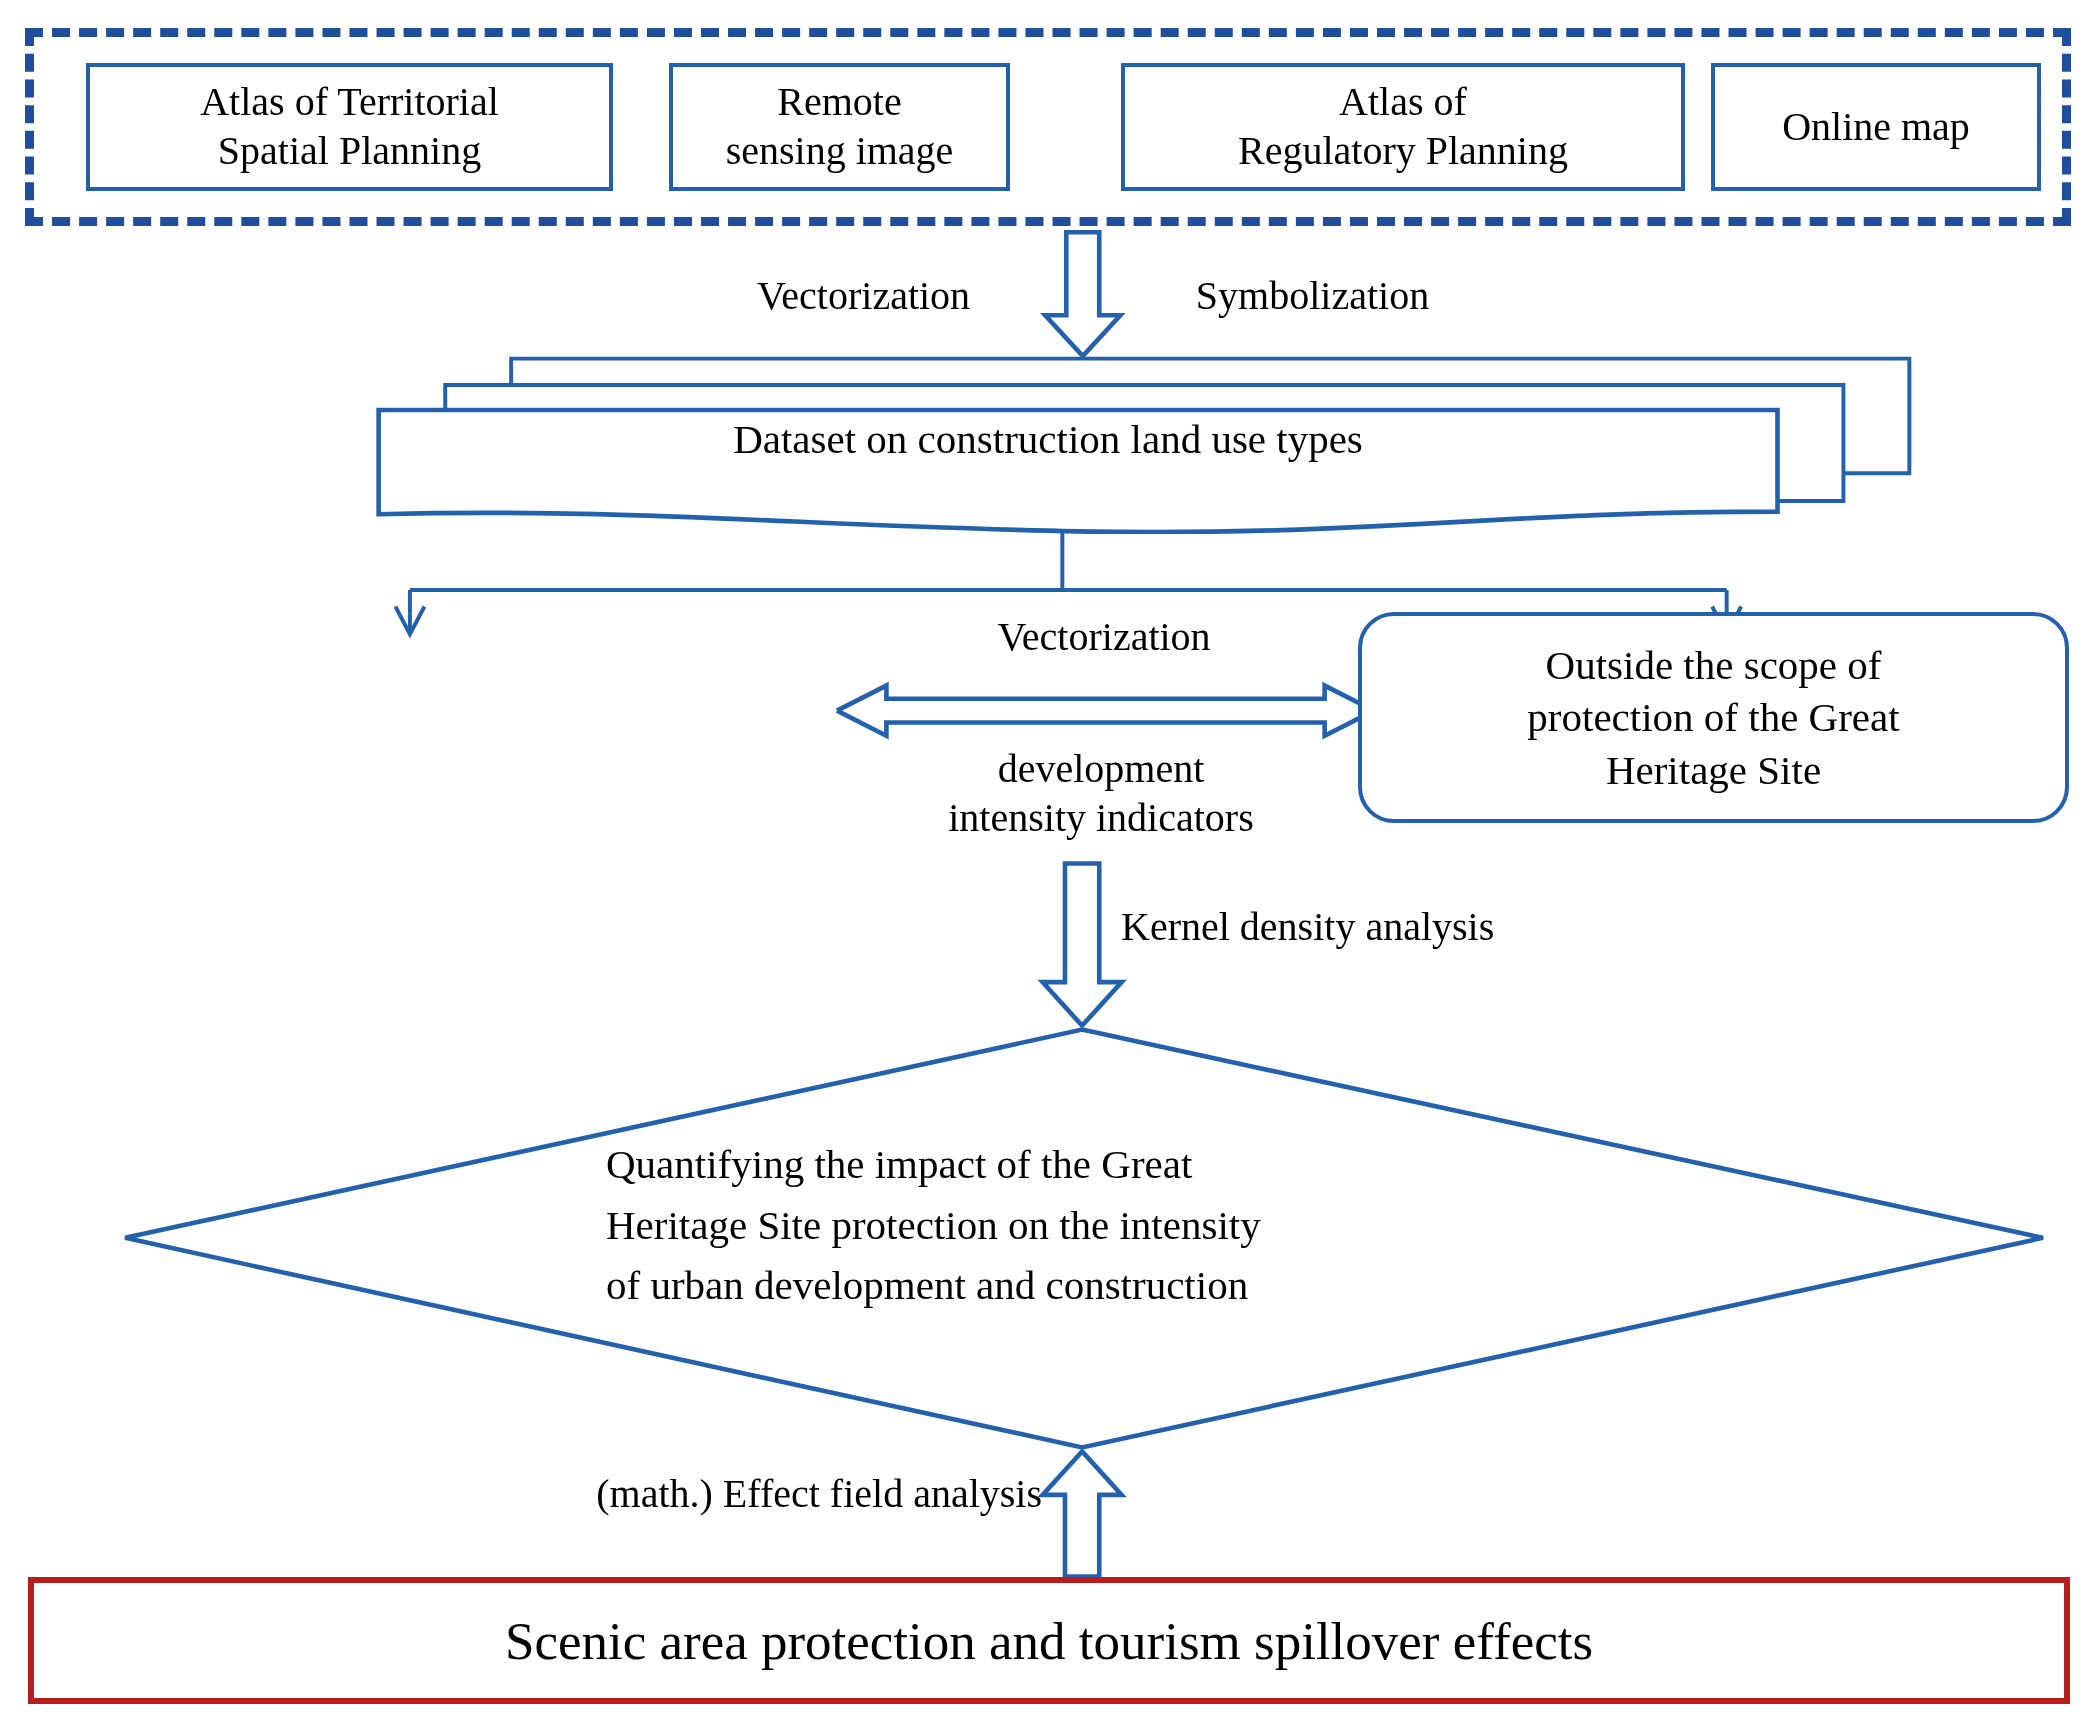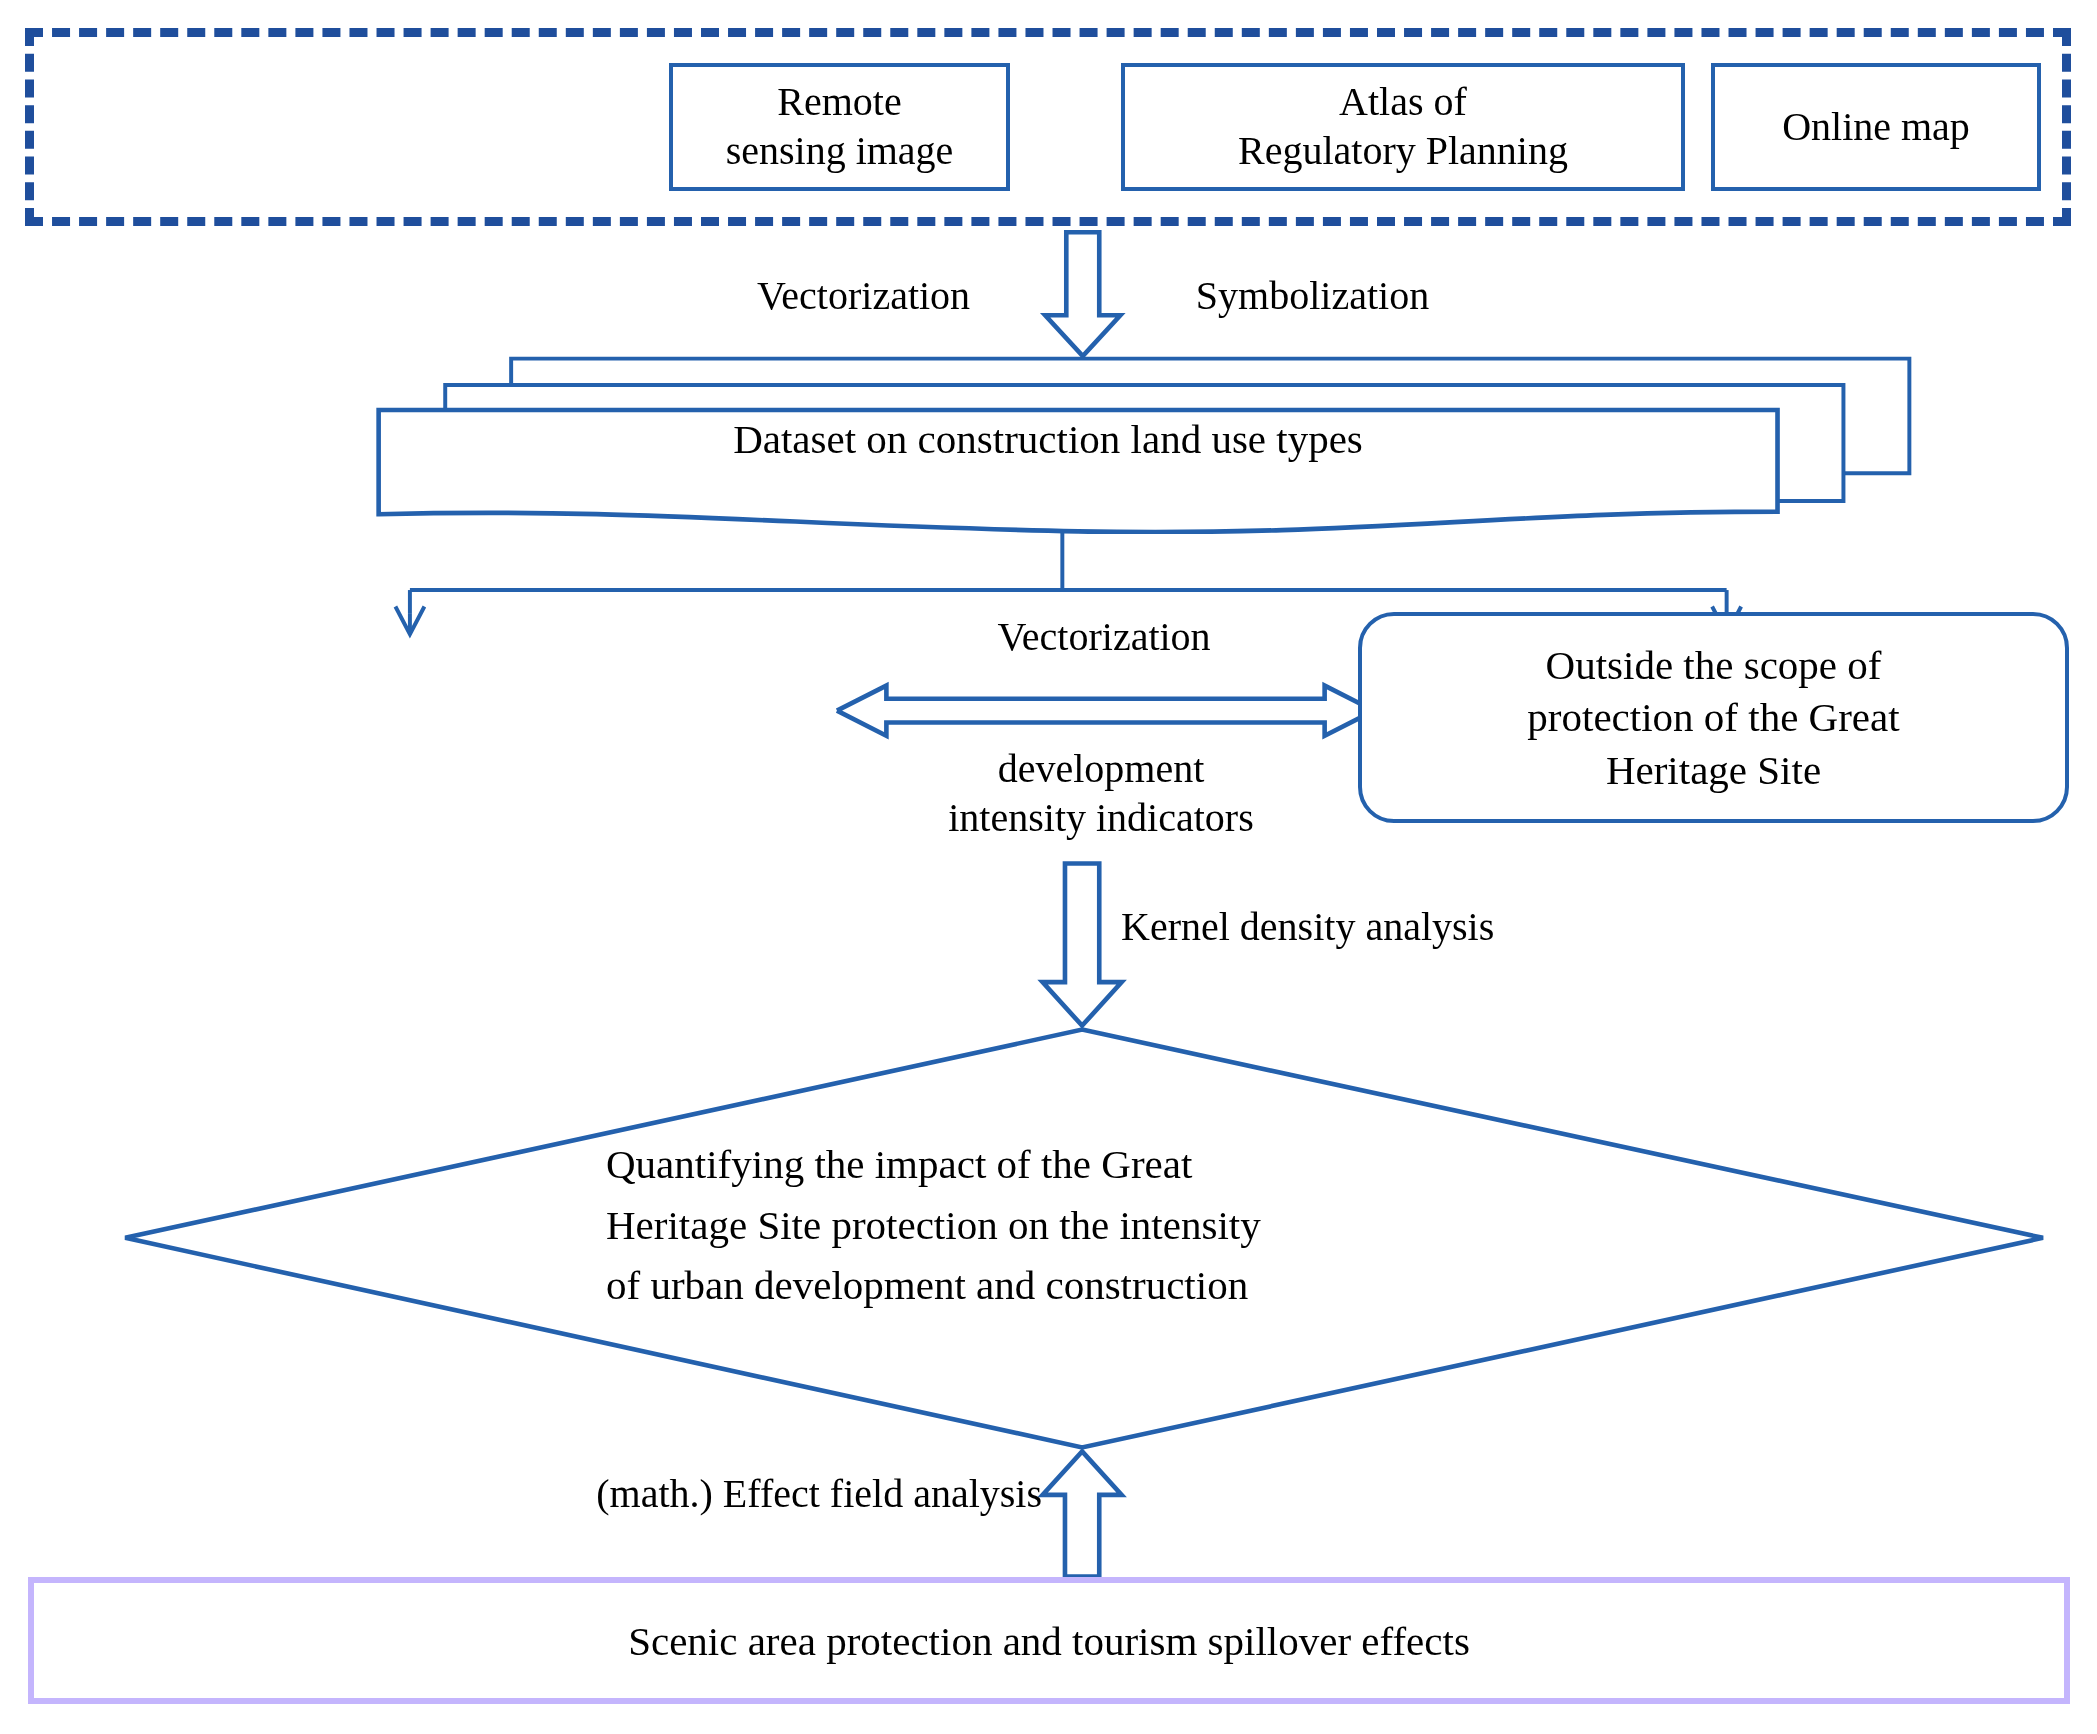--- a/index.html
+++ b/index.html
@@ -83,27 +83,27 @@
     text-align: center;
     white-space: pre-line;
   }
 
   
   #bottom-box {
     left: 28px;
     top: 1577px;
     width: 2042px;
     height: 127px;
-    border: 6px solid #c4b5fd;
+    border: 6px solid #b91c1c;
     background: #ffffff;
     box-sizing: border-box;
     display: flex;
     align-items: center;
     justify-content: center;
-    font-size: 41px;
+    font-size: 53px;
   }
 
   
   #connectors {
     left: 0;
     top: 0;
     width: 2097px;
     height: 1735px;
     pointer-events: none;
   }
@@ -144,20 +144,24 @@
       <polygon points="1642,1562 3100,1878 1642,2196 190,1878" fill="#ffffff" stroke="#2461ad" stroke-width="7"></polygon>
     </g>
 
     <g>
       <polygon points="1642,2202 1702,2268 1668,2268 1668,2392 1616,2392 1616,2268 1582,2268" fill="#ffffff" stroke="#2461ad" stroke-width="7"></polygon>
     </g>
   </svg>
 
   <div class="abs" id="sources-container"></div>
 
+  <div class="abs src-box" style="left:86px; top:63px; width:527px; height:128px;">
+    <span style="white-space:pre-line;">Atlas of Territorial
+Spatial Planning</span>
+  </div>
 
   <div class="abs src-box" style="left:669px; top:63px; width:341px; height:128px;">
     <span style="white-space:pre-line;">Remote
 sensing image</span>
   </div>
 
   <div class="abs src-box" style="left:1121px; top:63px; width:564px; height:128px;">
     <span style="white-space:pre-line;">Atlas of
 Regulatory  Planning</span>
   </div>

